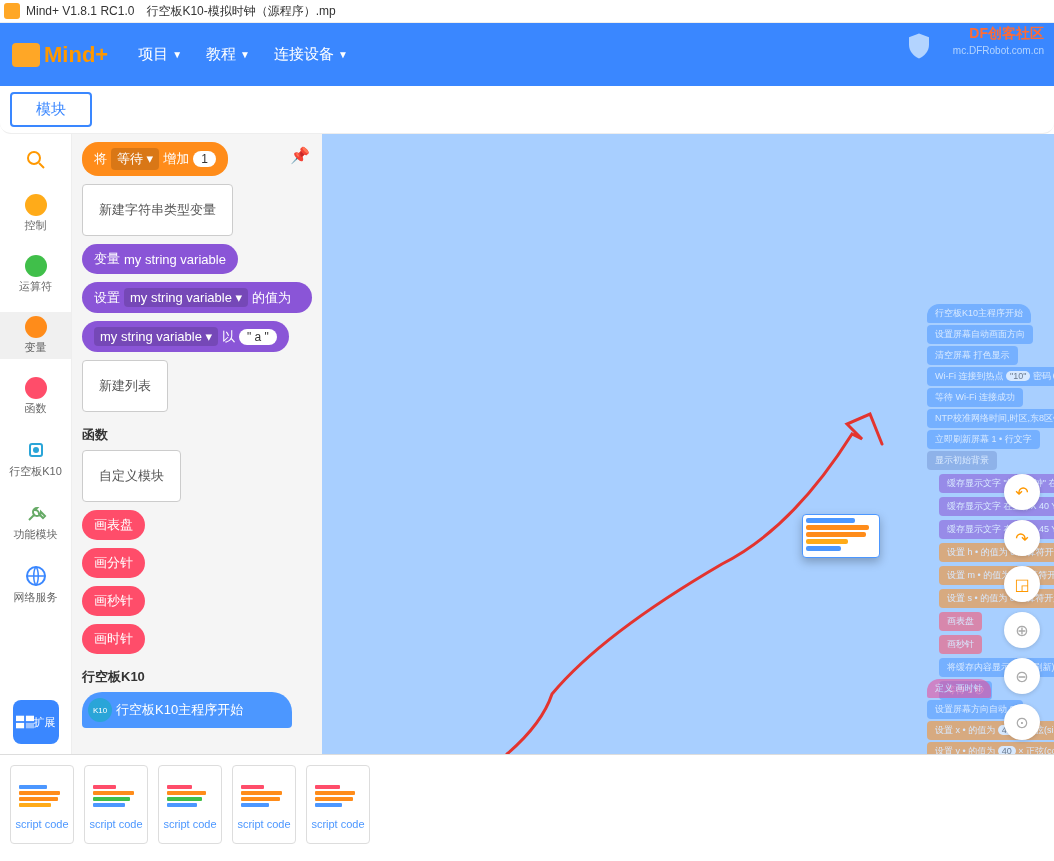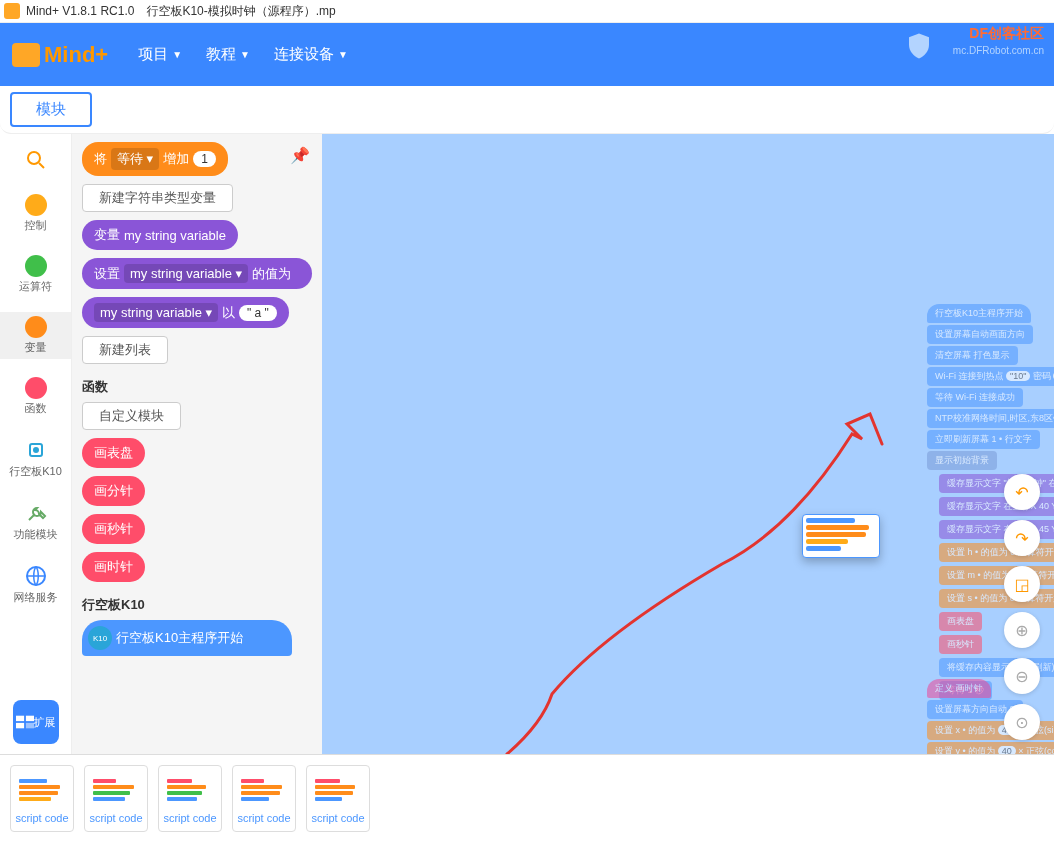--- a/index.html
+++ b/index.html
@@ -28,21 +28,21 @@
 .cat-dot { width: 22px; height: 22px; border-radius: 50%; }
 .cat-icon { width: 24px; height: 24px; }
 .ext-btn { position: absolute; bottom: 10px; width: 46px; height: 44px; background: #3a87ff; border-radius: 8px; display: flex; align-items: center; justify-content: center; color: #fff; font-size: 11px; cursor: pointer; }
 
 .palette { width: 250px; background: #f5f5f5; overflow-y: auto; padding: 8px 10px; position: relative; }
 .blk { border-radius: 16px; padding: 6px 12px; margin-bottom: 8px; color: #fff; font-size: 13px; display: inline-flex; align-items: center; gap: 4px; }
 .blk-orange { background: #ff8c1a; }
 .blk-purple { background: #8a55d7; }
 .blk-red { background: #ff4d6a; }
 .blk-blue { background: #4c97ff; }
-.blk-btn { background: #fff; border: 1px solid #ccc; color: #555; border-radius: 4px; padding: 4px 16px; font-size: 13px; cursor: pointer; display: inline-block; margin-bottom: 8px; }
+.blk-btn { background: #fff; border: 1px solid #ccc; color: #555; border-radius: 4px; padding: 16px 16px; font-size: 13px; cursor: pointer; display: inline-block; margin-bottom: 8px; }
 .blk .pill { background: #fff; color: #333; border-radius: 10px; padding: 1px 8px; font-size: 12px; }
 .blk .dd { background: rgba(0,0,0,0.15); padding: 2px 6px; border-radius: 4px; }
 .section-label { font-size: 13px; color: #333; font-weight: bold; margin: 6px 0; }
 .pin-icon { position: absolute; right: 12px; top: 12px; color: #999; font-size: 16px; }
 .expand-arrow { color: #666; font-size: 12px; margin-right: 4px; }
 
 .canvas { flex: 1; background: #a8cfff; position: relative; overflow: hidden; }
 .drag-preview { position: absolute; left: 480px; top: 380px; width: 78px; height: 44px; background: #fff; border: 1px solid #4c97ff; border-radius: 4px; box-shadow: 0 4px 10px rgba(0,0,0,0.25); padding: 3px; }
 .drag-preview .mini-line { height: 5px; margin-bottom: 2px; border-radius: 2px; }
 
@@ -55,21 +55,21 @@
 
 .canvas-tools { position: absolute; right: 14px; top: 340px; display: flex; flex-direction: column; gap: 10px; }
 .tool-btn { width: 36px; height: 36px; border-radius: 50%; background: #fff; display: flex; align-items: center; justify-content: center; box-shadow: 0 1px 4px rgba(0,0,0,0.15); cursor: pointer; color: #ff9800; font-size: 16px; }
 .tool-btn.gray { color: #aaa; }
 
 .arrow-annotation { position: absolute; pointer-events: none; z-index: 100; }
 
 .backpack { border-top: 1px solid #ddd; background: #fff; }
 .backpack-header { text-align: center; font-size: 13px; color: #666; padding: 6px 0; border-bottom: 1px solid #eee; cursor: pointer; }
 .backpack-items { display: flex; gap: 10px; padding: 10px; }
-.bp-item { width: 64px; display: flex; flex-direction: column; align-items: center; gap: 4px; cursor: pointer; border: 1px solid #ddd; border-radius: 4px; padding: 6px 4px; }
+.bp-item { width: 64px; display: flex; flex-direction: column; align-items: center; gap: 4px; cursor: pointer; border: 1px solid #ddd; border-radius: 4px; padding: 12px 4px; }
 .bp-thumb { width: 50px; height: 36px; background: #fff; border-radius: 2px; display: flex; flex-direction: column; justify-content: center; gap: 2px; padding: 2px; }
 .bp-thumb .tline { height: 4px; border-radius: 1px; }
 .bp-label { font-size: 11px; color: #4c97ff; text-align: center; line-height: 1.2; }
 </style>
 </head>
 <body>
 
 <div class="titlebar">
   <span class="titlebar-icon"></span>
   <span>Mind+ V1.8.1 RC1.0</span>

